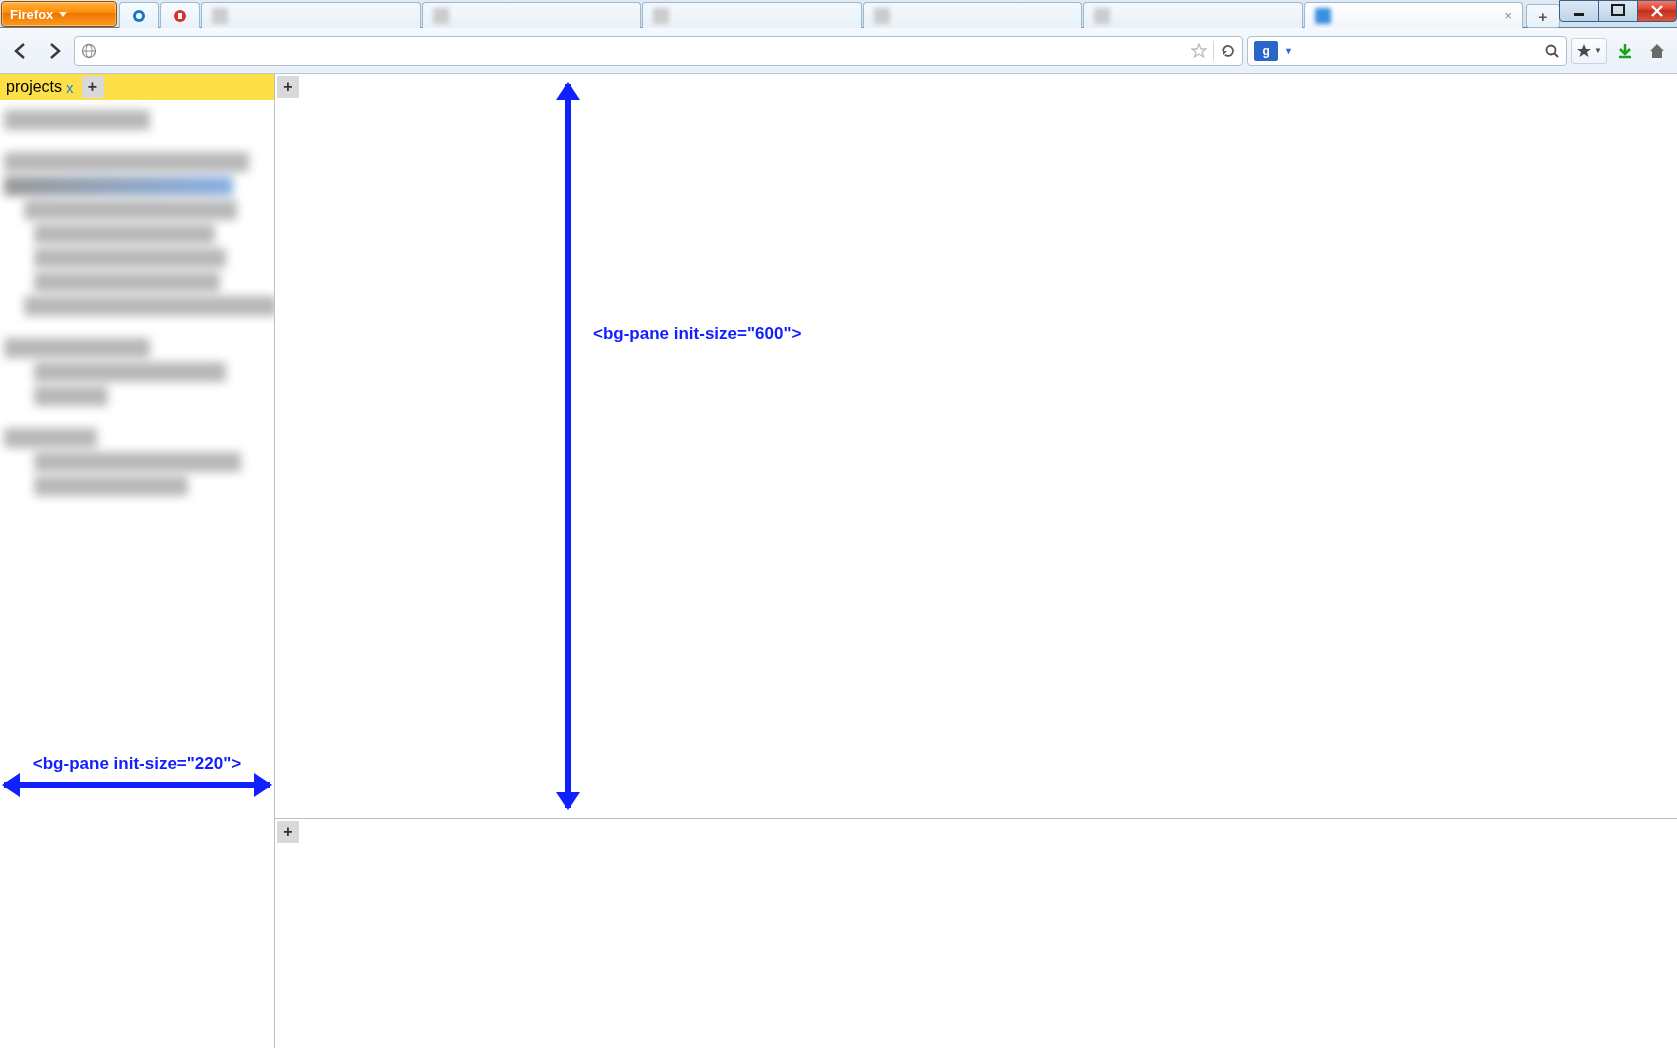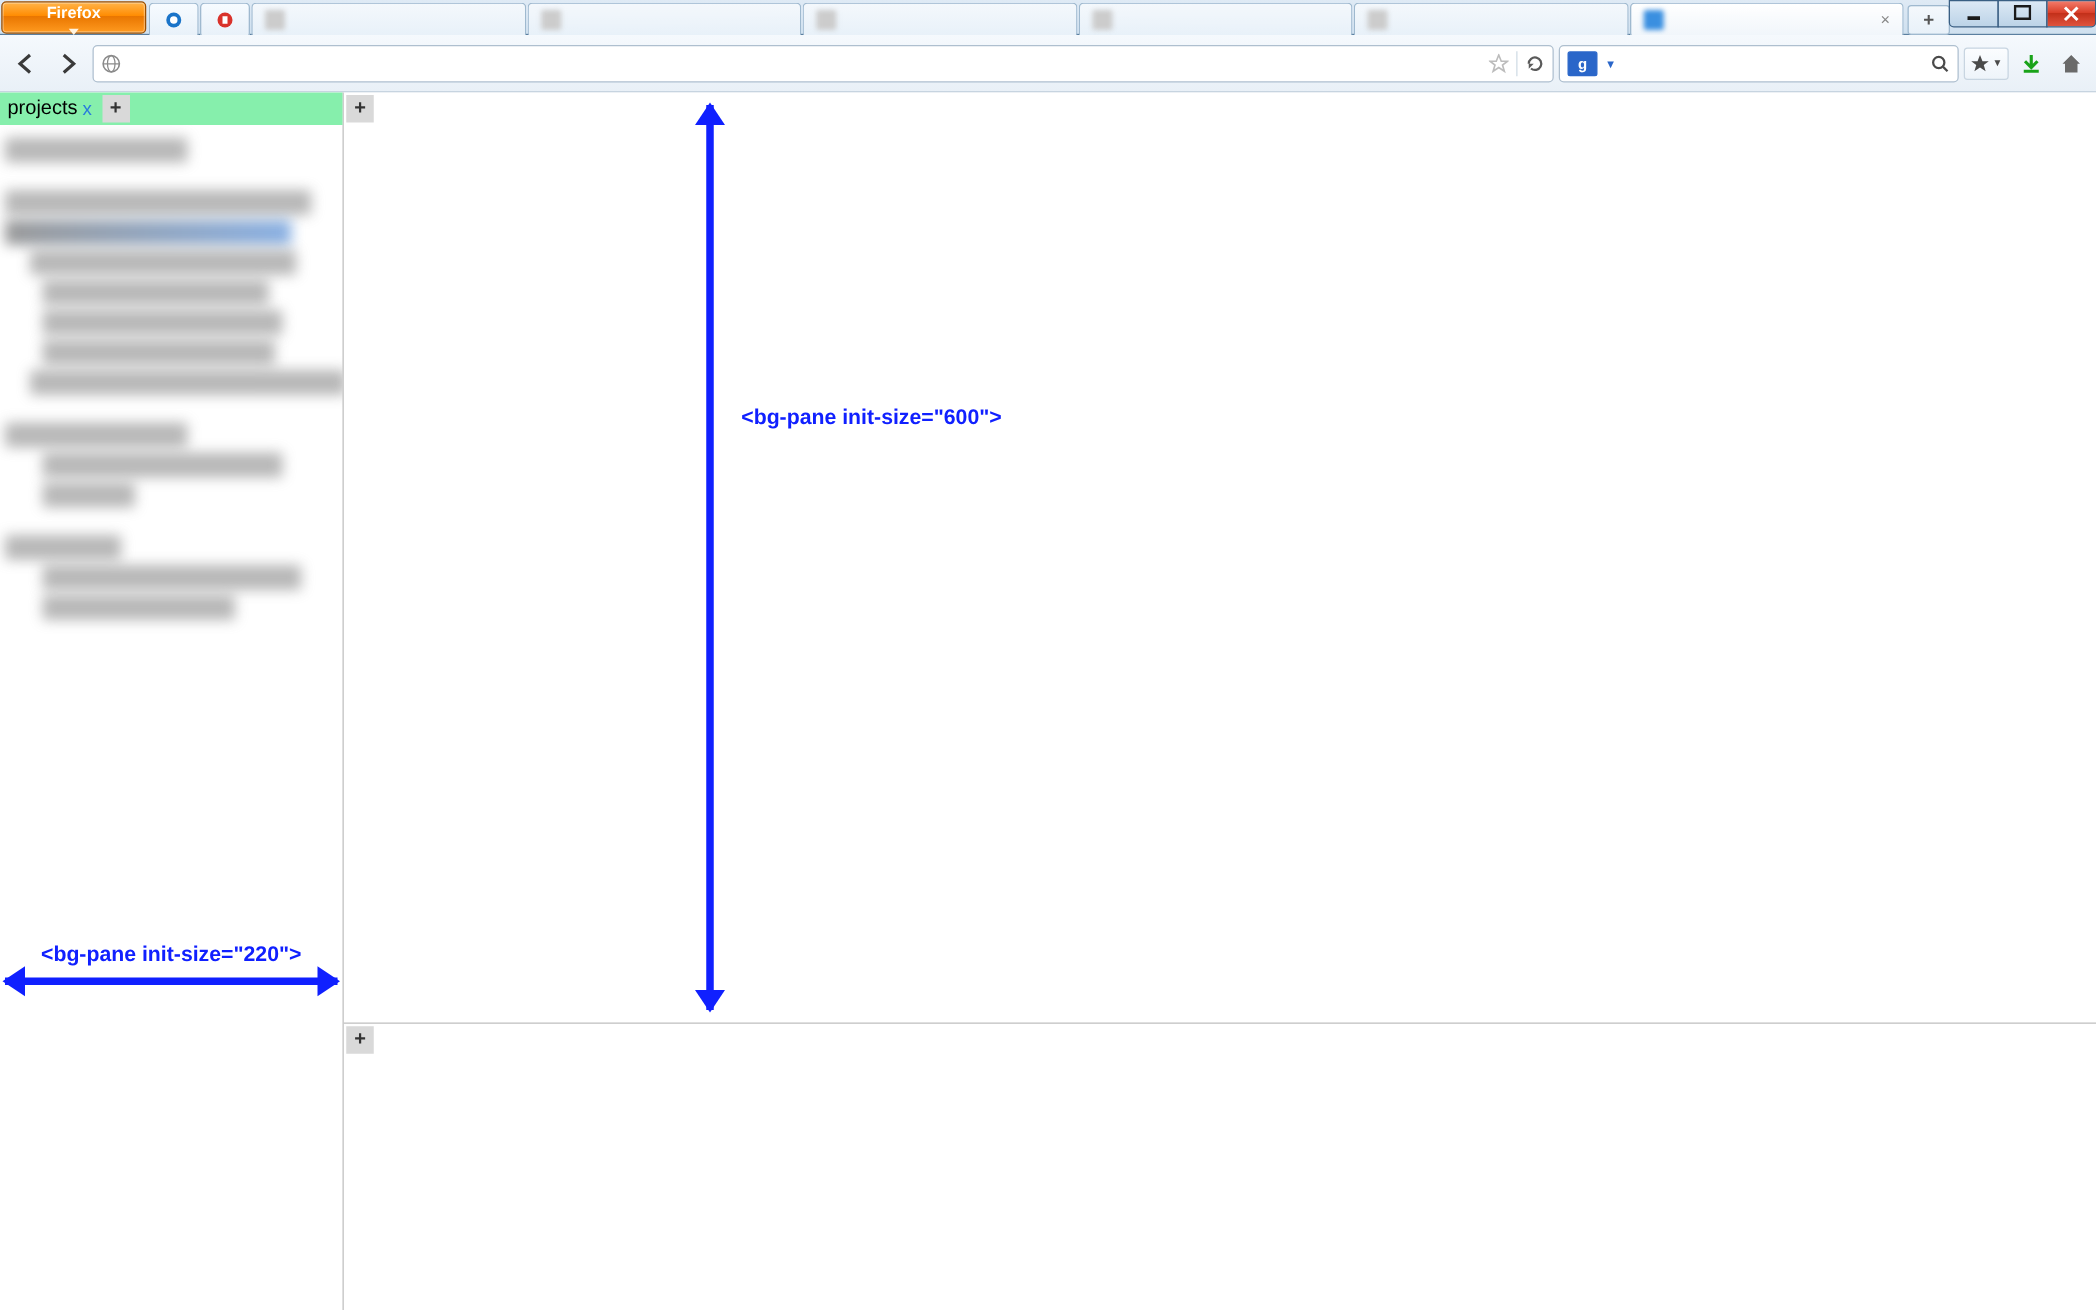--- a/index.html
+++ b/index.html
@@ -22,21 +22,20 @@
     border: 1px solid #9a4e00;
     border-radius: 4px;
     display: flex;
     align-items: center;
     padding: 0 8px;
     color: #fff;
     font-weight: bold;
     font-size: 13px;
     gap: 6px;
     box-shadow: inset 0 0 0 1px rgba(255,255,255,.35);
-    flex-direction: column;
   }
   .firefox-btn .tri { width:0;height:0;border-left:4px solid transparent;border-right:4px solid transparent;border-top:5px solid #fff3df; }
 
   .tabstrip { display:flex; align-items:flex-end; height:28px; margin-left:2px; flex:1; overflow:hidden; }
   .smalltab {
     width:40px; height:26px; margin:1px 1px 0 0;
     background: linear-gradient(#f7fbff,#e8f1f9);
     border:1px solid #9fb9cf; border-bottom:none;
     border-radius:4px 4px 0 0;
     display:flex; align-items:center; justify-content:center;
@@ -100,21 +99,21 @@
   .searchbar .mag { color:#4a4a4a; }
   .toolicon {
     width:28px;height:28px;display:flex;align-items:center;justify-content:center;color:#555;border-radius:4px;
   }
   .bm-dd { display:flex;align-items:center;gap:2px;padding:0 4px;border:1px solid #c8d5e1;border-radius:3px;height:26px;background:linear-gradient(#fbfdff,#eef4fa); }
 
   
   .workspace { position:absolute; top:74px; left:0; right:0; bottom:0; display:flex; background:#fff; }
 
   .leftpane { width:275px; border-right:1px solid #bfbfbf; display:flex; flex-direction:column; position:relative; }
-  .lp-tabs { height:26px; display:flex; align-items:center; background:#86efac; }
+  .lp-tabs { height:26px; display:flex; align-items:center; background:#fde047; }
   .lp-tab { padding:2px 6px; font-size:16px; color:#000; display:flex;align-items:center;gap:4px; }
   .lp-tab .x { color:#2a7bdc; font-size:15px; }
   .lp-add { width:22px;height:22px;background:#d9d9d9;display:flex;align-items:center;justify-content:center;color:#333;font-size:16px;font-weight:bold;margin-left:2px; }
   .lp-body { flex:1; overflow:hidden; padding:6px 4px; }
   .blurline { height:20px; margin:4px 0; filter:blur(5px); background:linear-gradient(90deg,#888,#888); opacity:.6; border-radius:2px; }
 
   .rightcol { flex:1; display:flex; flex-direction:column; }
   .toppane { height:745px; border-bottom:1px solid #bfbfbf; position:relative; }
   .botpane { flex:1; position:relative; }
 

